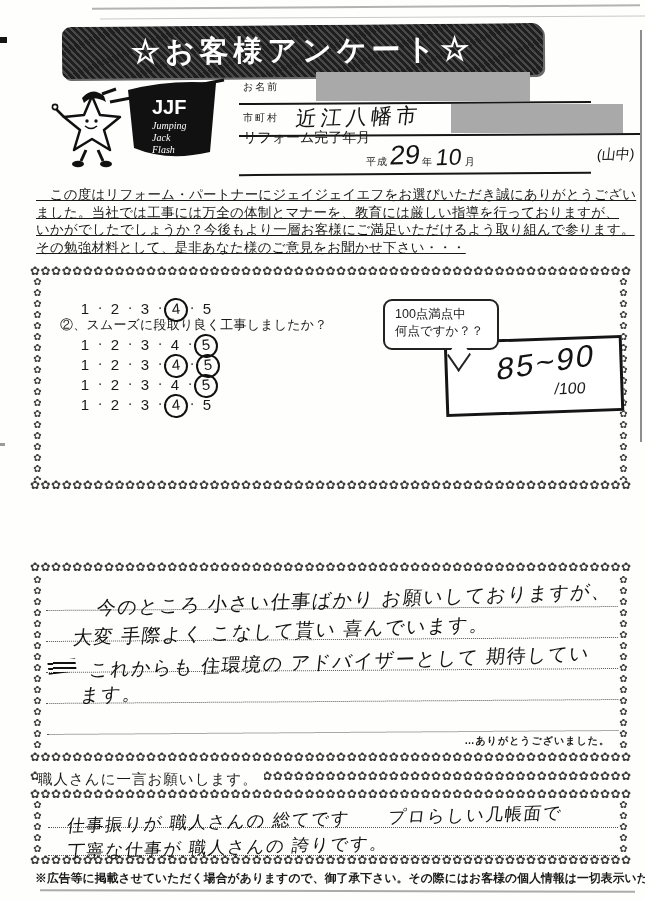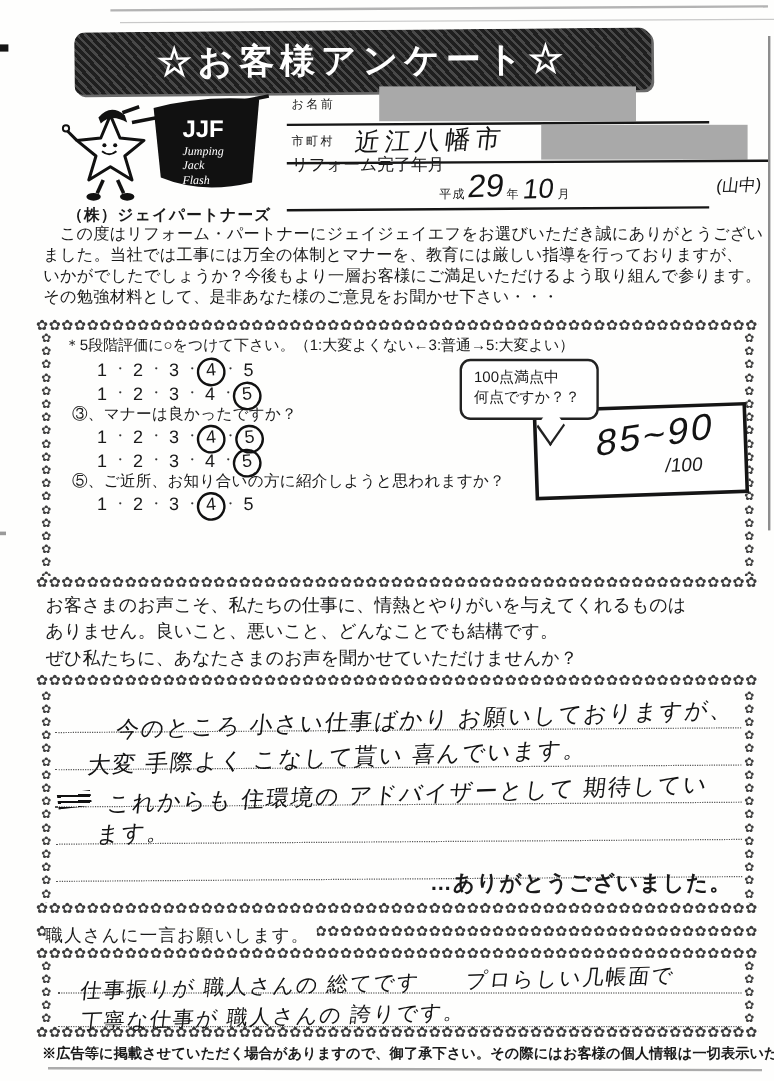--- a/index.html
+++ b/index.html
@@ -39,21 +39,21 @@
 
   .hw{display:inline-block;transform:skewX(-8deg) rotate(-1.5deg);color:#131313;font-weight:500;}
   .city-hw{position:absolute;left:296px;top:103px;font-size:21px;letter-spacing:4px;}
   .date-row{position:absolute;left:366px;top:140px;display:inline-flex;align-items:flex-end;}
   .era,.suffix{font-size:10px;letter-spacing:1px;padding-bottom:2px;}
   .year-hw{font-size:27px;margin:0 2px;}
   .month-hw{font-size:23px;margin:0 3px;}
   .annot{position:absolute;left:597px;top:146px;font-size:14px;}
 
   .intro{position:absolute;left:36px;top:186px;width:602px;font-size:13.5px;line-height:17.6px;
-         white-space:pre-line;letter-spacing:.2px;margin:0;}
+         white-space:pre-line;letter-spacing:.2px;margin:0;text-decoration:underline;}
 
   
   .frow{overflow:hidden;white-space:nowrap;font-size:12px;letter-spacing:.5px;color:#2b2b2b;height:14px;line-height:14px;opacity:.92;}
   .fcol{position:absolute;width:14px;overflow:hidden;writing-mode:vertical-rl;text-orientation:upright;
         font-size:10px;line-height:14px;color:#2b2b2b;opacity:.9;}
 
   
   .rbox{position:absolute;left:30px;top:264px;width:602px;height:228px;}
   .rbox .frow.top{position:absolute;left:0;right:0;top:0;}
   .rbox .frow.bot{position:absolute;left:0;right:0;bottom:0;}
@@ -88,21 +88,21 @@
   .cbox .fcol.right{right:2px;top:0;bottom:12px;}
   .cbox .frow.bot{position:absolute;left:0;right:0;bottom:0;}
   .clines{position:absolute;left:16px;top:4px;width:572px;transform:rotate(-.4deg);}
   .hw-line{height:30px;border-bottom:1.5px dotted #555;position:relative;}
   .hw-line .hw{position:absolute;left:28px;bottom:-5px;font-size:19px;letter-spacing:1.5px;white-space:nowrap;}
   .clines .hw-line:nth-child(1) .hw{left:52px;}
   .clines .hw-line:nth-child(3) .hw{left:44px;}
   .clines .hw-line:nth-child(4) .hw{left:34px;}
   .scribble{position:absolute;left:18px;top:86px;width:28px;height:13px;
             background:repeating-linear-gradient(5deg,#111 0 2px,transparent 2px 5px);transform:rotate(-7deg);}
-  .closing{position:absolute;right:22px;bottom:16px;font-size:18px;font-weight:bold;letter-spacing:1px;}
+  .closing{position:absolute;right:22px;bottom:16px;font-size:10px;font-weight:bold;letter-spacing:1px;}
 
   
   .craft-heading{position:absolute;left:38px;top:770px;font-size:14.5px;letter-spacing:1px;background:#fefefd;z-index:2;padding-right:6px;font-family:Liberation Mono, monospace;}
   .frow-craft{position:absolute;left:30px;top:769px;width:602px;}
   .craftbox{position:absolute;left:30px;top:787px;width:602px;height:80px;}
   .craftbox .frow.top{position:absolute;top:0;left:0;right:0;}
   .craftbox .frow.bot{position:absolute;bottom:0;left:0;right:0;}
   .craftbox .fcol.left{left:0;top:12px;bottom:12px;}
   .craftbox .fcol.right{right:2px;top:12px;bottom:12px;}
   .craftlines{position:absolute;left:18px;top:13px;width:570px;}
@@ -140,21 +140,20 @@
     <circle cx="39" cy="49" r="1.7" fill="#111"></circle>
     <circle cx="48" cy="49" r="1.7" fill="#111"></circle>
     <path d="M37 54 Q43 59 49 54" fill="none" stroke="#111" stroke-width="1.6"></path>
     <line x1="38" y1="78" x2="33" y2="89" stroke="#111" stroke-width="3"></line>
     <line x1="50" y1="78" x2="55" y2="89" stroke="#111" stroke-width="3"></line>
     <ellipse cx="30" cy="92" rx="6" ry="3.2" fill="#111"></ellipse>
     <ellipse cx="58" cy="92" rx="6" ry="3.2" fill="#111"></ellipse>
     <line x1="16" y1="45" x2="8" y2="37" stroke="#111" stroke-width="2.5"></line>
     <circle cx="7" cy="35" r="2.6" fill="none" stroke="#111" stroke-width="1.6"></circle>
   </svg>
-  <div class="company">（株）ジェイパートナーズ</div>
 
   <div class="flabel lab-name">お名前</div>
   <div class="redact red-name"></div>
   <div class="uline ul1"></div>
 
   <div class="flabel lab-city">市町村</div>
   <span class="hw city-hw">近江八幡市</span>
   <div class="redact red-city"></div>
   <div class="uline ul2"></div>
 
@@ -171,56 +170,51 @@
 
   <p class="intro">　この度はリフォーム・パートナーにジェイジェイエフをお選びいただき誠にありがとうござい
 ました。当社では工事には万全の体制とマナーを、教育には厳しい指導を行っておりますが、
 いかがでしたでしょうか？今後もより一層お客様にご満足いただけるよう取り組んで参ります。
 その勉強材料として、是非あなた様のご意見をお聞かせ下さい・・・</p>
 
   <div class="rbox">
     <div class="frow top">✿✿✿✿✿✿✿✿✿✿✿✿✿✿✿✿✿✿✿✿✿✿✿✿✿✿✿✿✿✿✿✿✿✿✿✿✿✿✿✿✿✿✿✿✿✿✿✿✿✿✿✿✿✿✿✿✿✿✿✿✿✿✿✿✿✿✿✿✿✿✿✿✿✿✿✿✿✿✿✿</div>
     <div class="fcol left">✿✿✿✿✿✿✿✿✿✿✿✿✿✿✿✿✿✿✿✿✿✿✿✿✿✿✿✿✿✿✿✿✿✿✿✿✿✿✿✿✿✿✿✿✿✿✿✿✿✿✿✿✿✿✿✿✿✿✿✿✿✿✿✿✿✿✿✿✿✿✿✿✿✿✿✿✿✿✿✿</div>
     <div class="fcol right">✿✿✿✿✿✿✿✿✿✿✿✿✿✿✿✿✿✿✿✿✿✿✿✿✿✿✿✿✿✿✿✿✿✿✿✿✿✿✿✿✿✿✿✿✿✿✿✿✿✿✿✿✿✿✿✿✿✿✿✿✿✿✿✿✿✿✿✿✿✿✿✿✿✿✿✿✿✿✿✿</div>
-    <div class="instruction">＊5段階評価に○をつけて下さい。（1:大変よくない←3:普通→5:大変よい）</div>
     <div class="qlist">
         <div class="q-row">
           <div class="q-scale"><span class="num">1</span><span class="dot">・</span><span class="num">2</span><span class="dot">・</span><span class="num">3</span><span class="dot">・</span><span class="num circled">4</span><span class="dot">・</span><span class="num">5</span></div>
         </div>
         <div class="q-row">
+          <div class="q-text">②、スムーズに段取り良く工事しましたか？</div>
           <div class="q-scale"><span class="num">1</span><span class="dot">・</span><span class="num">2</span><span class="dot">・</span><span class="num">3</span><span class="dot">・</span><span class="num">4</span><span class="dot">・</span><span class="num circled">5</span></div>
         </div>
         <div class="q-row">
-          <div class="q-text">③、マナーは良かったですか？</div>
           <div class="q-scale"><span class="num">1</span><span class="dot">・</span><span class="num">2</span><span class="dot">・</span><span class="num">3</span><span class="dot">・</span><span class="num circled">4</span><span class="dot">・</span><span class="num circled">5</span></div>
         </div>
         <div class="q-row">
           <div class="q-scale"><span class="num">1</span><span class="dot">・</span><span class="num">2</span><span class="dot">・</span><span class="num">3</span><span class="dot">・</span><span class="num">4</span><span class="dot">・</span><span class="num circled">5</span></div>
         </div>
         <div class="q-row">
-          <div class="q-text">⑤、ご近所、お知り合いの方に紹介しようと思われますか？</div>
           <div class="q-scale"><span class="num">1</span><span class="dot">・</span><span class="num">2</span><span class="dot">・</span><span class="num">3</span><span class="dot">・</span><span class="num circled">4</span><span class="dot">・</span><span class="num">5</span></div>
         </div>
       </div>
     <div class="frow bot">✿✿✿✿✿✿✿✿✿✿✿✿✿✿✿✿✿✿✿✿✿✿✿✿✿✿✿✿✿✿✿✿✿✿✿✿✿✿✿✿✿✿✿✿✿✿✿✿✿✿✿✿✿✿✿✿✿✿✿✿✿✿✿✿✿✿✿✿✿✿✿✿✿✿✿✿✿✿✿✿</div>
   </div>
 
   <div class="bubble">
     <span class="bubble-text">100点満点中
 何点ですか？？</span>
     <div class="tail"></div>
   </div>
   <div class="score-box">
     <span class="hw score-hw">85~90</span>
     <span class="denom">/100</span>
   </div>
 
-  <p class="appeal">お客さまのお声こそ、私たちの仕事に、情熱とやりがいを与えてくれるものは
-ありません。良いこと、悪いこと、どんなことでも結構です。
-ぜひ私たちに、あなたさまのお声を聞かせていただけませんか？</p>
 
   <div class="frow frow-mid">✿✿✿✿✿✿✿✿✿✿✿✿✿✿✿✿✿✿✿✿✿✿✿✿✿✿✿✿✿✿✿✿✿✿✿✿✿✿✿✿✿✿✿✿✿✿✿✿✿✿✿✿✿✿✿✿✿✿✿✿✿✿✿✿✿✿✿✿✿✿✿✿✿✿✿✿✿✿✿✿</div>
 
   <div class="cbox">
     <div class="fcol left">✿✿✿✿✿✿✿✿✿✿✿✿✿✿✿✿✿✿✿✿✿✿✿✿✿✿✿✿✿✿✿✿✿✿✿✿✿✿✿✿✿✿✿✿✿✿✿✿✿✿✿✿✿✿✿✿✿✿✿✿✿✿✿✿✿✿✿✿✿✿✿✿✿✿✿✿✿✿✿✿</div>
     <div class="fcol right">✿✿✿✿✿✿✿✿✿✿✿✿✿✿✿✿✿✿✿✿✿✿✿✿✿✿✿✿✿✿✿✿✿✿✿✿✿✿✿✿✿✿✿✿✿✿✿✿✿✿✿✿✿✿✿✿✿✿✿✿✿✿✿✿✿✿✿✿✿✿✿✿✿✿✿✿✿✿✿✿</div>
     <div class="clines">
         <div class="hw-line">
           <span class="hw">今のところ 小さい仕事ばかり お願いしておりますが、</span>
         </div>

